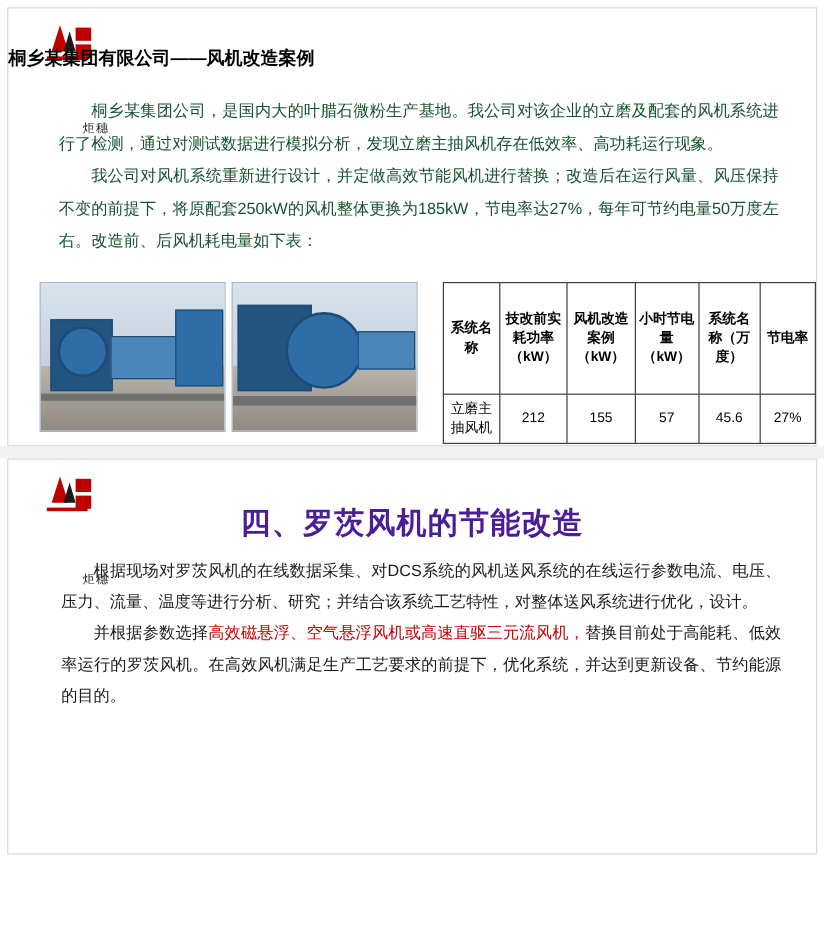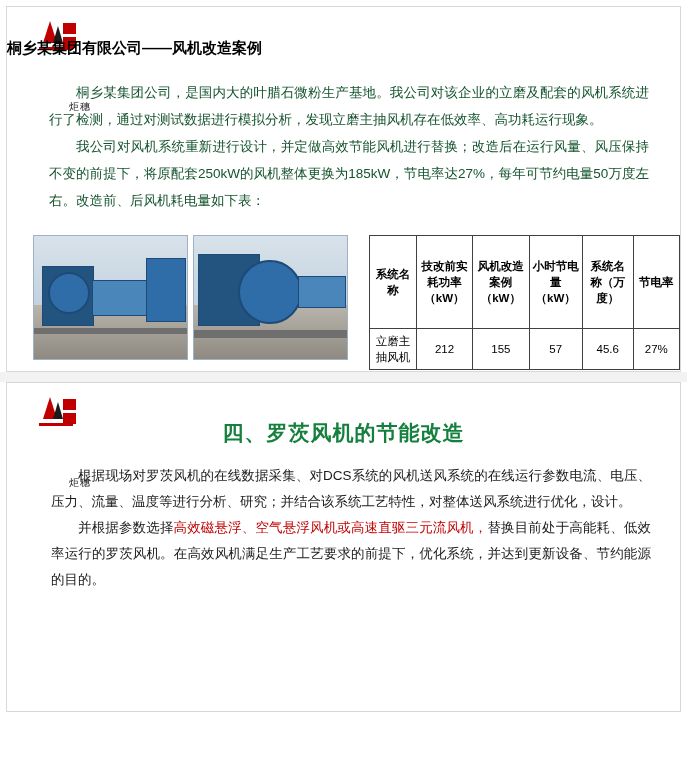--- a/index.html
+++ b/index.html
@@ -215,23 +215,23 @@
   .col-y { width: 50px; }
   .col-r { width: 44px; }
 
   
   .title-2 {
     position: absolute;
     left: 0;
     top: 36px;
     width: 100%;
     text-align: center;
-    font-size: 21px;
+    font-size: 25px;
     font-weight: bold;
-    color: #15803d;
+    color: #4c1d95;
     letter-spacing: 1px;
   }
   .body-2 {
     position: absolute;
     left: 44px;
     top: 80px;
     width: 600px;
     font-size: 13.5px;
     line-height: 26px;
     color: #1a1a1a;

